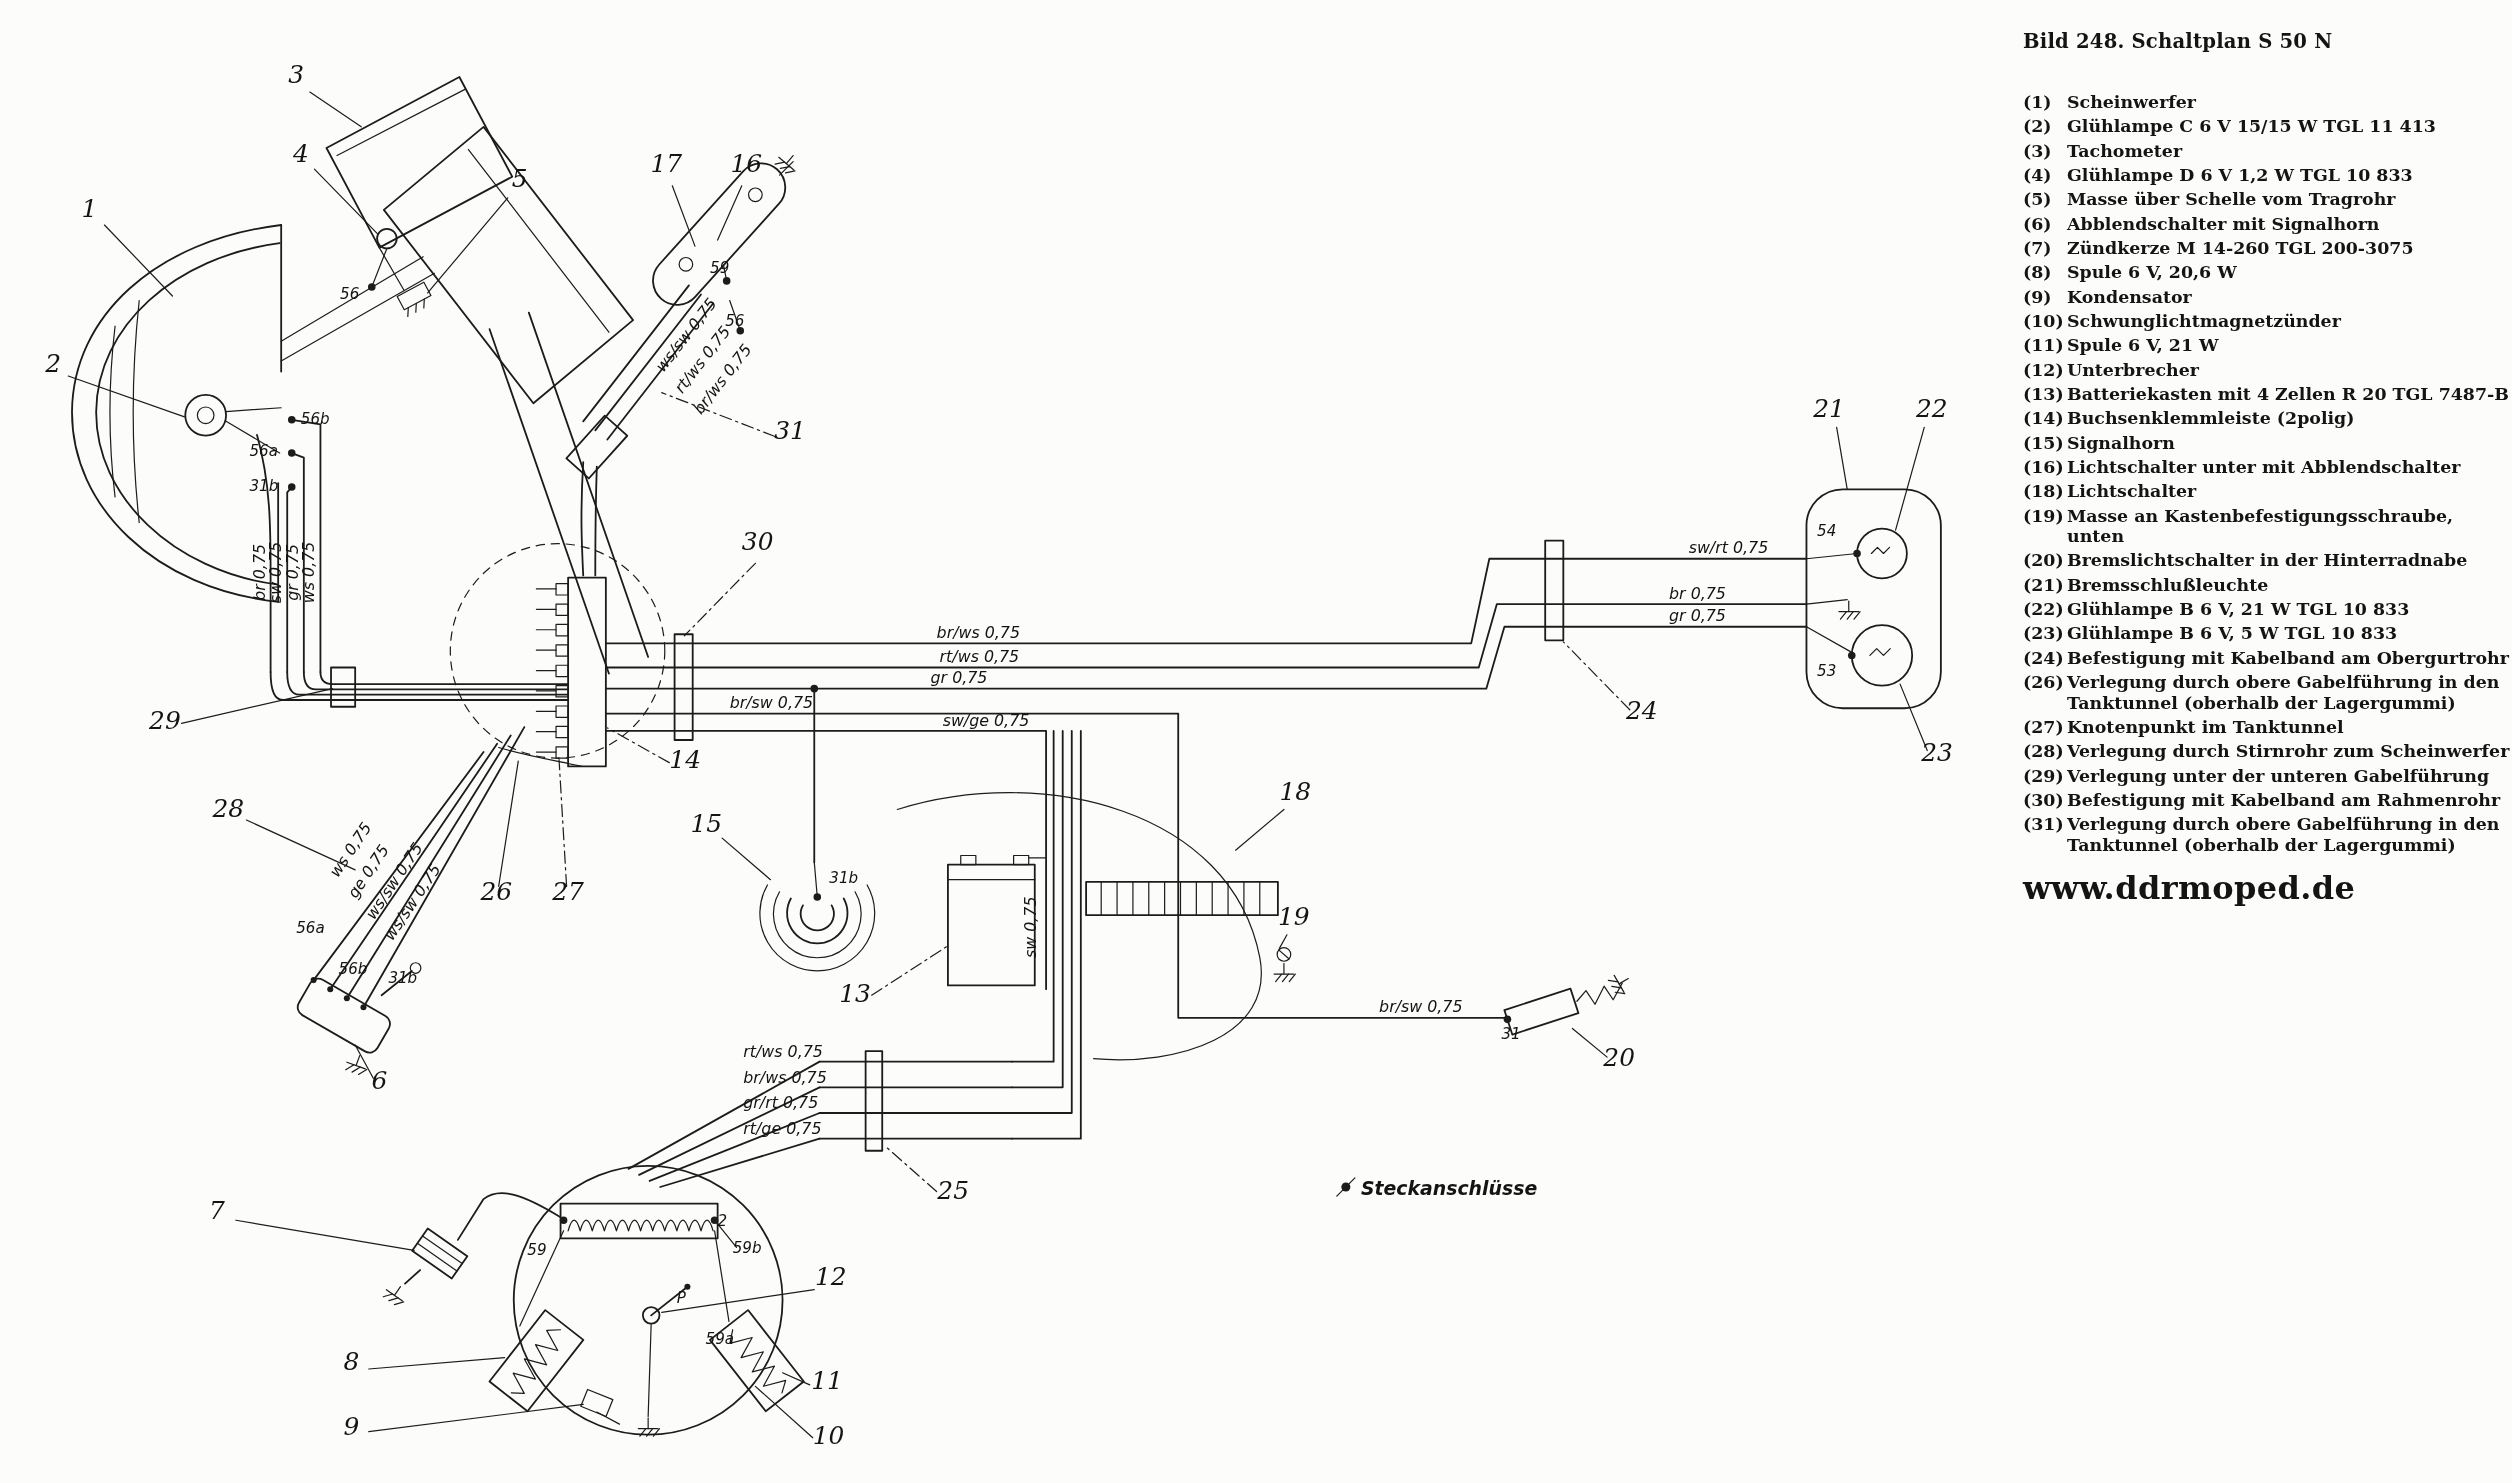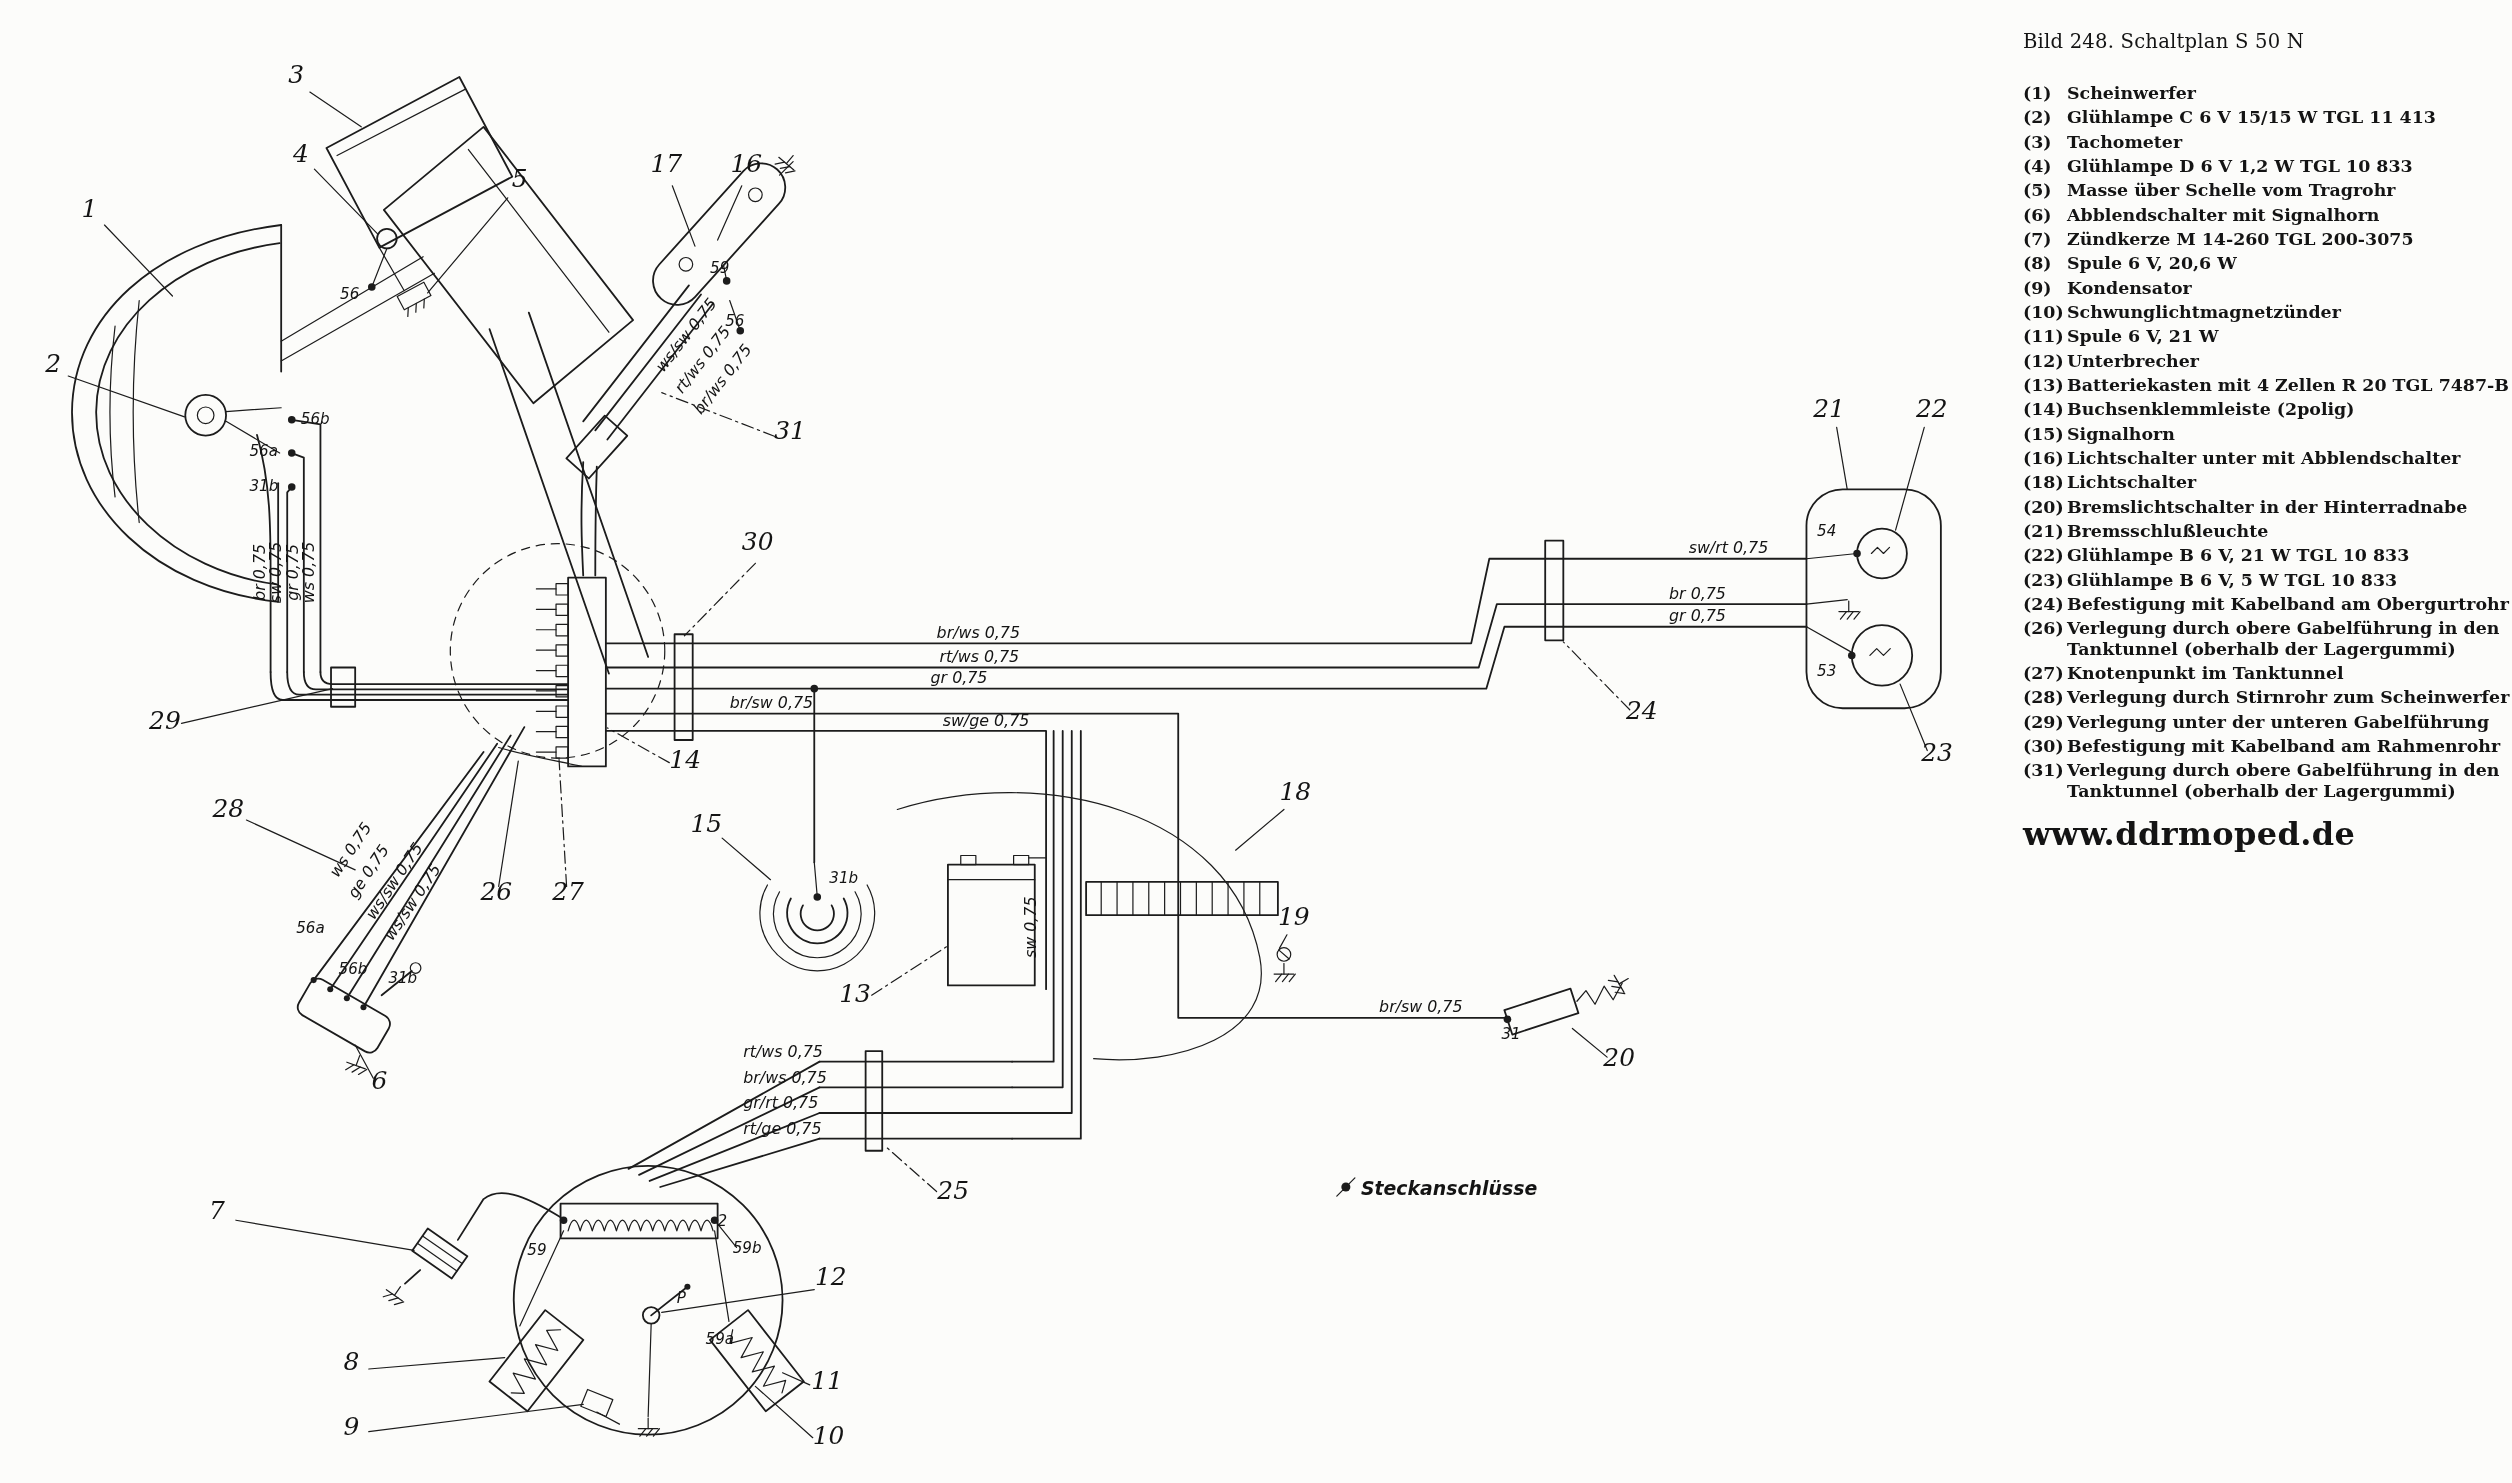--- a/index.html
+++ b/index.html
@@ -20,21 +20,21 @@
   .dot{fill:#1c1c1c;stroke:none}
 
   
   .callout-num{font-family:"DejaVu Serif",serif;font-style:italic;font-size:33px;fill:#141414}
   .wire-label{font-family:"DejaVu Sans",sans-serif;font-style:italic;font-size:21px;fill:#141414}
   .term-label{font-family:"DejaVu Sans",sans-serif;font-style:italic;font-size:20px;fill:#141414}
   .note-text{font-family:"DejaVu Sans",sans-serif;font-style:italic;font-weight:bold;font-size:25px;fill:#141414}
 
   
   .legend{position:absolute;left:2023px;top:30px;width:489px}
-  .legend-title{font-weight:normal;font-size:19.6px;margin-bottom:30px;letter-spacing:0.2px}
+  .legend-title{font-weight:bold;font-size:19.6px;margin-bottom:39px;letter-spacing:0.2px}
   .legend-list{}
   .legend-item{display:grid;grid-template-columns:44px 1fr;font-weight:bold;font-size:17.4px;line-height:1.18;margin-bottom:3.8px}
   .li-num{white-space:nowrap}
   .website{font-weight:bold;font-size:32px;margin-top:14px;letter-spacing:0.4px}
 </style>
 <title>Bild 248. Schaltplan S 50 N</title></head>
 <body>
 
 <div class="page">
 
@@ -485,20 +485,24 @@
         </div>
         <div class="legend-item">
           <span class="li-num">(16)</span>
           <span class="li-text">Lichtschalter unter mit Abblendschalter</span>
         </div>
         <div class="legend-item">
           <span class="li-num">(18)</span>
           <span class="li-text">Lichtschalter</span>
         </div>
         <div class="legend-item">
+          <span class="li-num">(19)</span>
+          <span class="li-text">Masse an Kastenbefestigungsschraube, unten</span>
+        </div>
+        <div class="legend-item">
           <span class="li-num">(20)</span>
           <span class="li-text">Bremslichtschalter in der Hinterradnabe</span>
         </div>
         <div class="legend-item">
           <span class="li-num">(21)</span>
           <span class="li-text">Bremsschlußleuchte</span>
         </div>
         <div class="legend-item">
           <span class="li-num">(22)</span>
           <span class="li-text">Glühlampe B 6 V, 21 W TGL 10 833</span>

